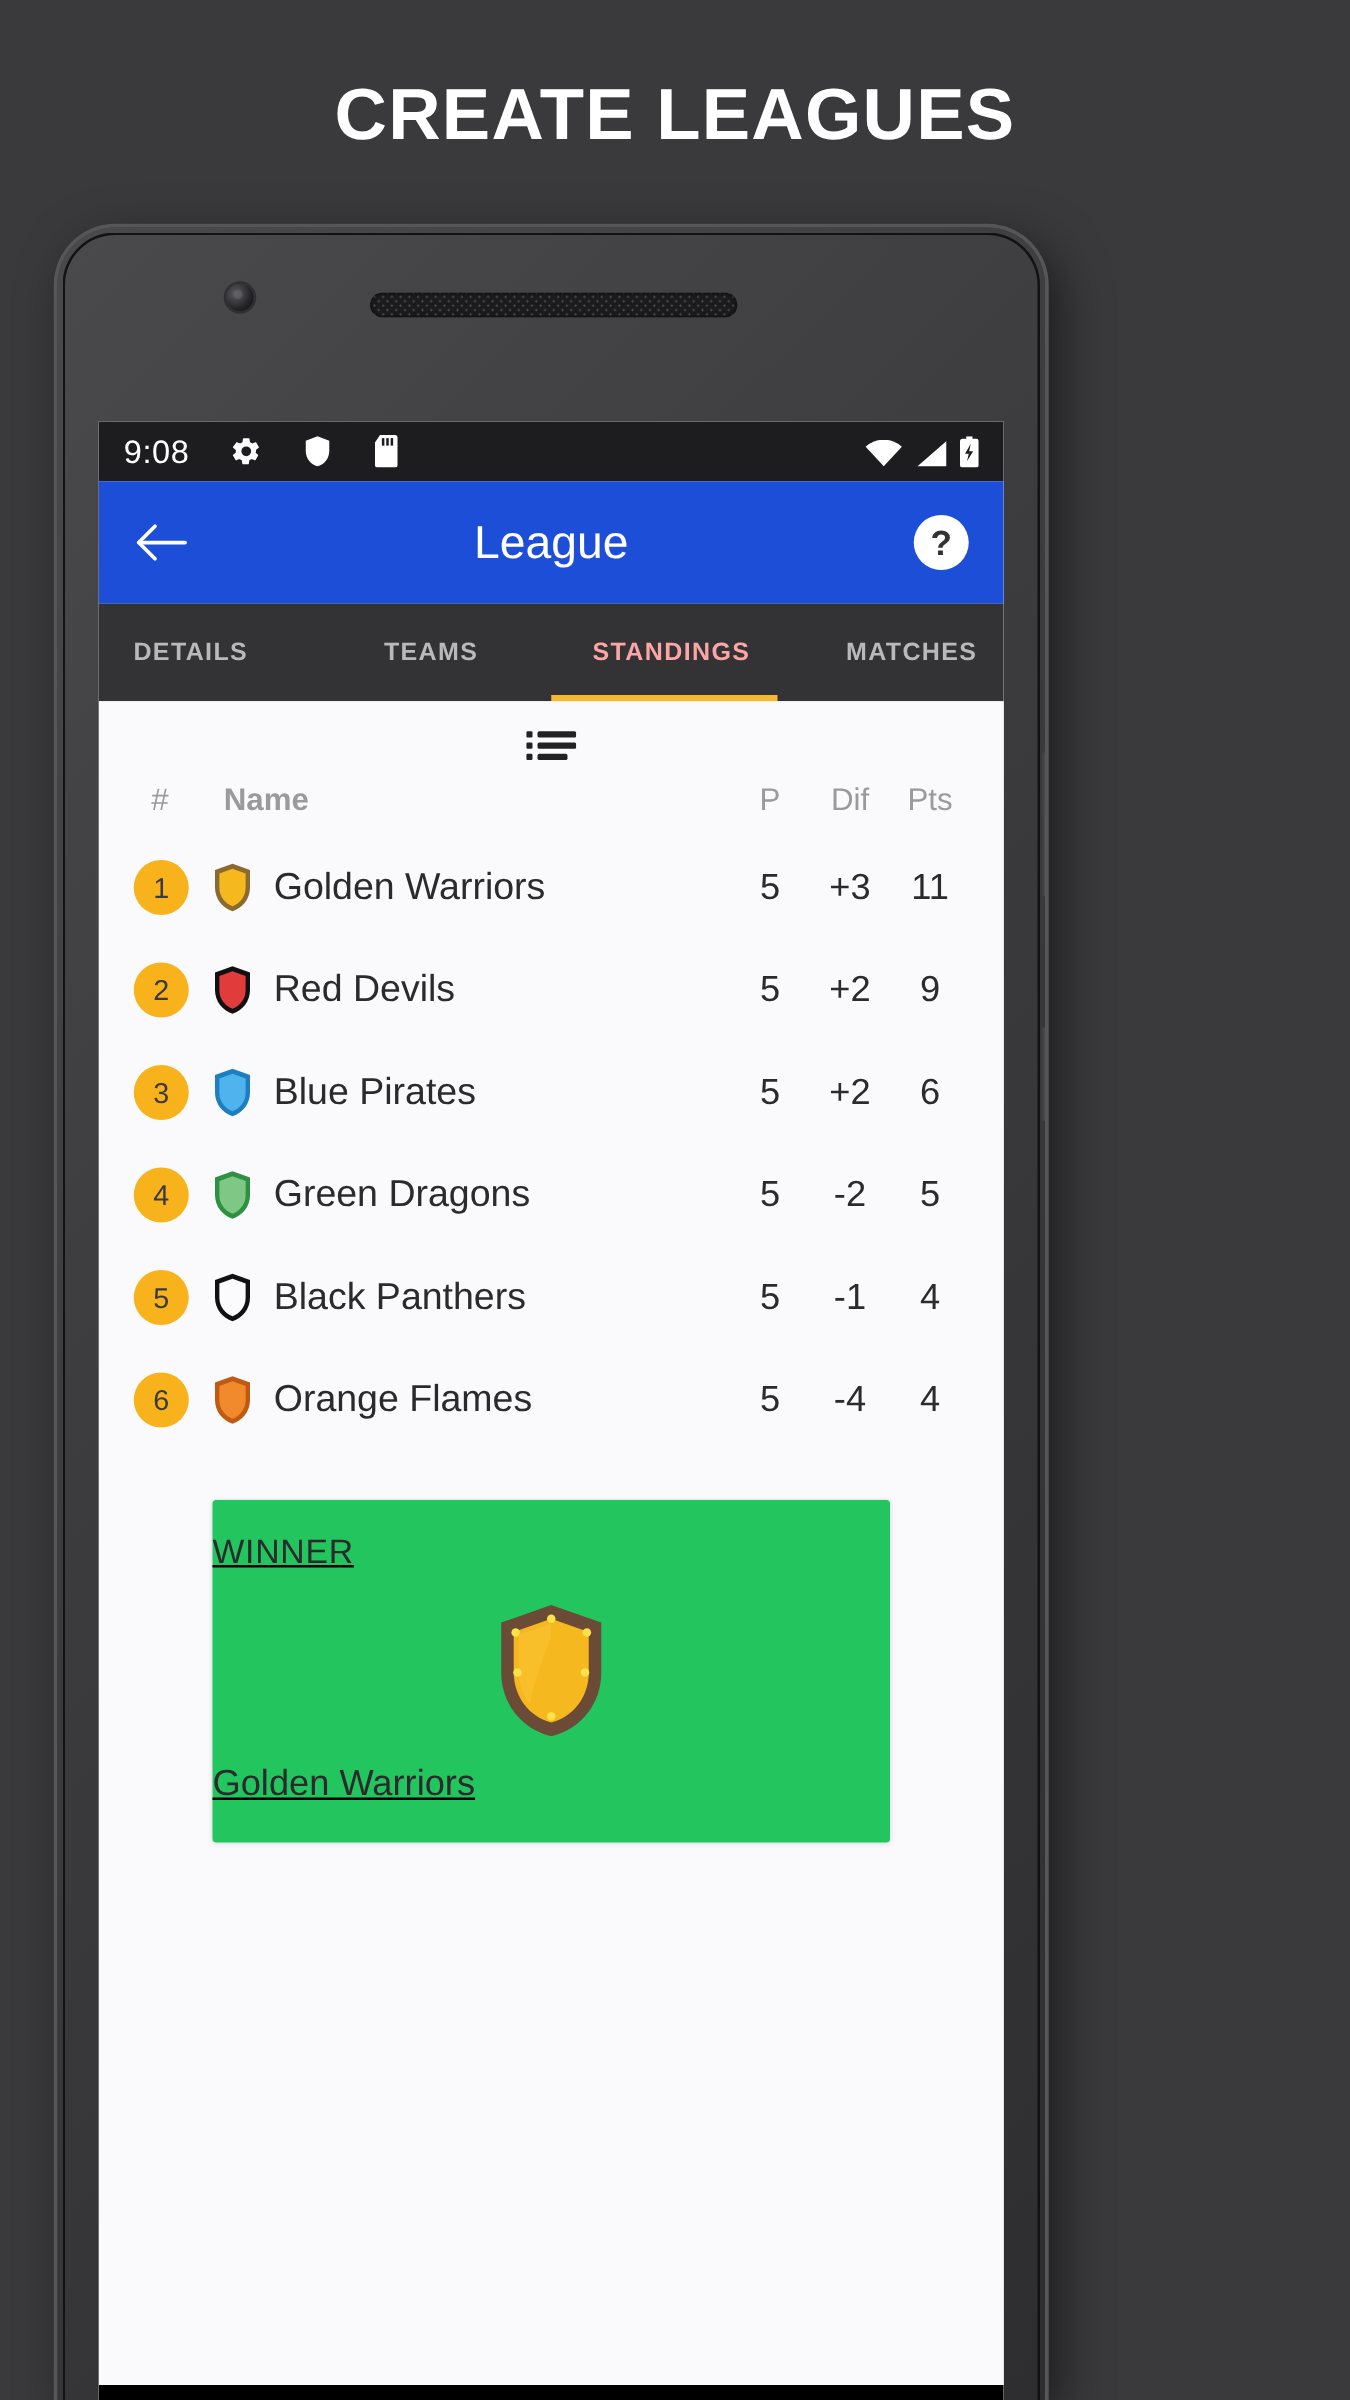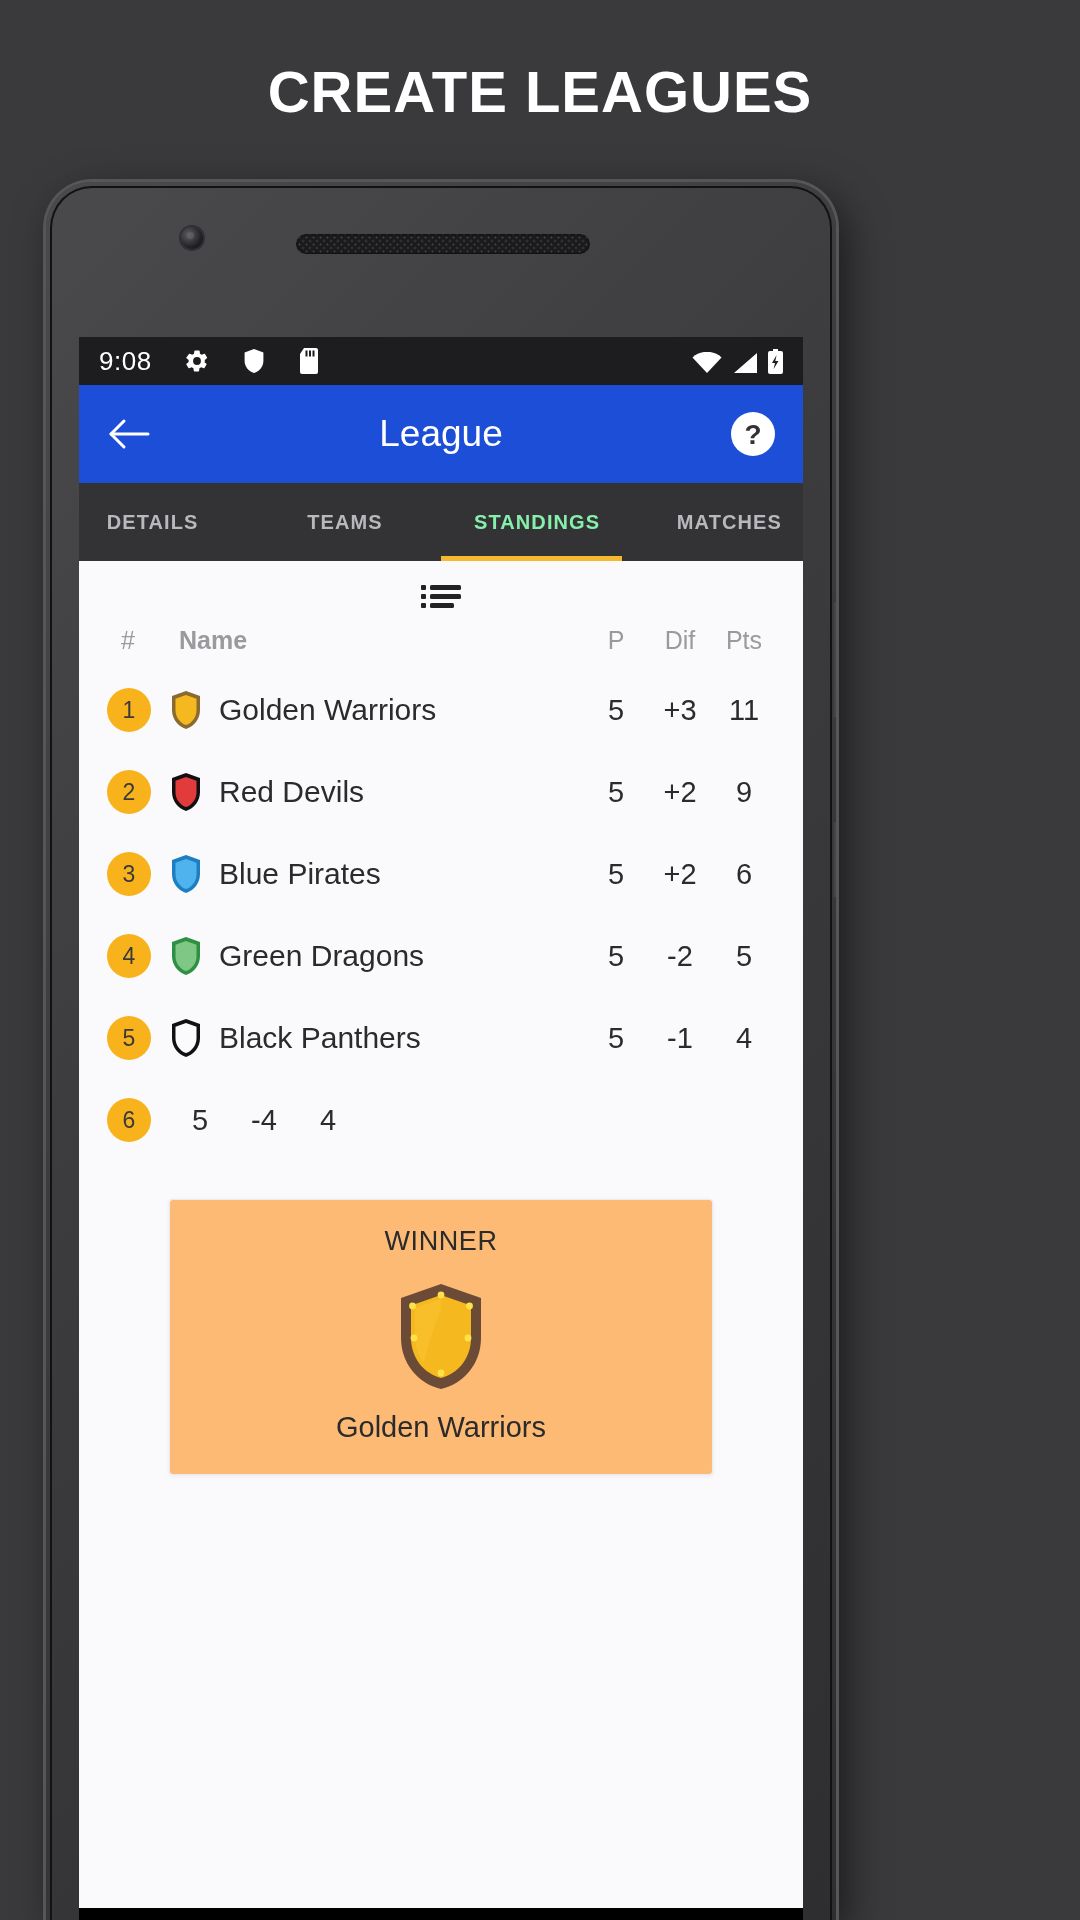--- a/index.html
+++ b/index.html
@@ -127,21 +127,21 @@
   }
   .tab {
     flex:1;
     display:flex; align-items:center; justify-content:center;
     color:#b9b9bd;
     font-size:20px;
     font-weight:bold;
     letter-spacing:1.1px;
     cursor:pointer;
   }
-  .tab.active { color:#86efac; }
+  .tab.active { color:#fca5a5; }
   .tab-indicator {
     position:absolute; bottom:0; height:5px;
     background:#f5b82e;
     left:50%; width:25%;
   }
 
   
   .content { background:#fafafc; height:1361px; position:relative; }
 
   .list-toggle-wrap { display:flex; justify-content:center; padding-top:22px; padding-bottom:6px; }
@@ -180,26 +180,26 @@
     color:#2b2b2d;
   }
   .num {
     font-size:29px;
     color:#2b2b2d;
   }
 
   
   .winner-card {
     margin:44px 90px 0 90px;
-    background:#fdba74;
+    background:#22c55e;
     border:1px solid #eceaf0;
     border-radius:4px;
     box-shadow:0 1px 4px rgba(0,0,0,.07);
     padding:26px 0 30px 0;
-    text-align:center;
+    text-decoration:underline;
   }
   .winner-label {
     font-size:27px;
     color:#2b2b2d;
     letter-spacing:.6px;
   }
   .winner-badge { margin:24px 0 22px 0; display:flex; justify-content:center; }
   .winner-team {
     font-size:29px;
     color:#2b2b2d;
@@ -408,20 +408,29 @@
             <span class="team-name">Black Panthers</span>
           </div>
           <div class="c-p num">5</div>
           <div class="c-dif num">-1</div>
           <div class="c-pts num">4</div>
         </div>
 
         <div class="row">
           <div class="c-rank">
             <span class="rank-badge">6</span>
+          </div>
+          <div class="c-name">
+            <span>
+              <svg class="ic" width="34" height="40" viewBox="0 0 34 40">
+                <path d="M17 1 3 6v14c0 9 6 16.5 14 19 8-2.5 14-10 14-19V6L17 1z" fill="#c05a12"></path>
+                <path d="M17 5 6.5 8.8v11.4c0 7 4.6 12.8 10.5 14.8 5.9-2 10.5-7.8 10.5-14.8V8.8L17 5z" fill="#f08a2c"></path>
+              </svg>
+            </span>
+            <span class="team-name">Orange Flames</span>
           </div>
           <div class="c-p num">5</div>
           <div class="c-dif num">-4</div>
           <div class="c-pts num">4</div>
         </div>
 
       </div>
 
       <div class="winner-card">
         <div class="winner-label">WINNER</div>

